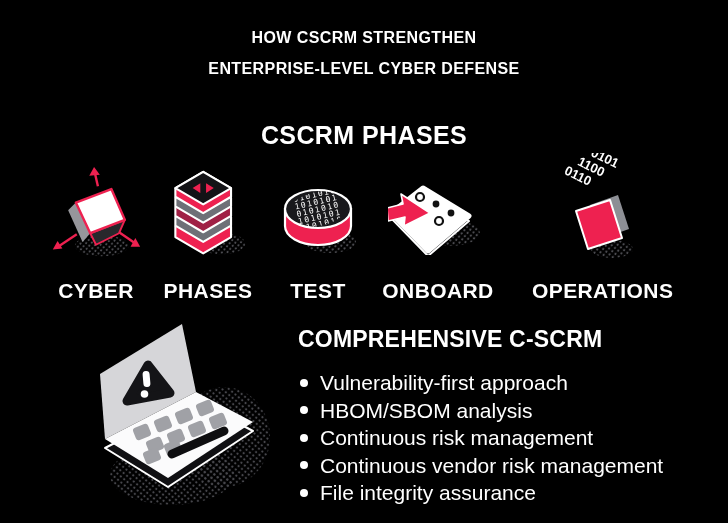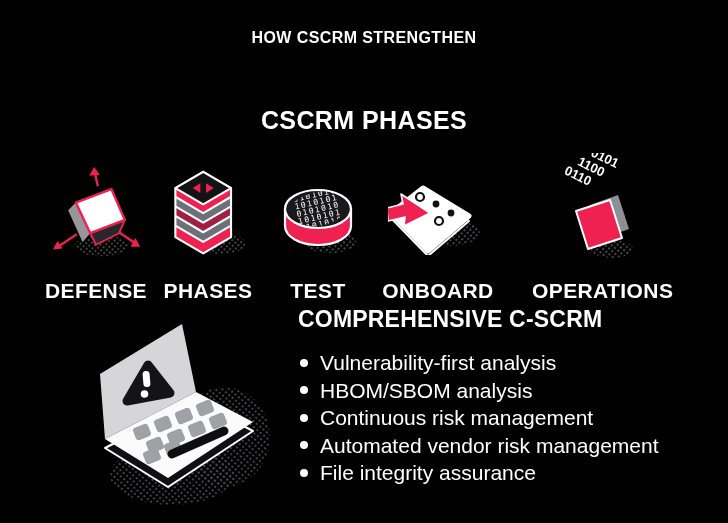--- a/index.html
+++ b/index.html
@@ -6,51 +6,52 @@
   .stage {
     position:relative; width:728px; height:523px; background:#000;
     overflow:hidden; color:#fff;
     font-family:"Liberation Sans", sans-serif;
   }
   .title {
     position:absolute; top:22px; left:0; width:728px; text-align:center;
     font-size:16px; line-height:31px; font-weight:700; letter-spacing:.4px;
   }
   .subtitle {
-    position:absolute; top:106px; left:0; width:728px; text-align:center;
+    position:absolute; top:121px; left:0; width:728px; text-align:center;
     font-size:25px; font-weight:700; letter-spacing:.4px;
   }
   .phase { position:absolute; top:150px; width:140px; text-align:center; }
   .phase .icon-wrap { height:130px; display:flex; align-items:center; justify-content:center; }
   .phase .label { font-size:21px; font-weight:700; letter-spacing:.4px; line-height:22px; }
   .phase-design      { left:26px; }
   .phase-build       { left:138px; }
   .phase-test        { left:248px; }
   .phase-onboard     { left:368px; }
   .phase-operations  { left:532px; }
   .phase-operations svg { margin-top:-16px; }
 
   .laptop { position:absolute; left:44px; top:312px; width:230px; height:205px; }
 
-  .comp { position:absolute; left:298px; top:306px; width:420px; }
+  .comp { position:absolute; left:298px; top:326px; width:420px; }
   .comp h2 { margin:0; font-size:23px; font-weight:700; letter-spacing:.2px; }
   .comp ul { list-style:none; margin:16px 0 0 0; padding:0; }
   .comp li { display:flex; align-items:center; font-size:21px; line-height:27.5px; font-weight:400; }
   .comp .dot { flex:none; width:8px; height:8px; border-radius:50%; background:#fff; margin:0 12px 0 2px; }
 
   .bin-text { font-family:"DejaVu Sans Mono", monospace; font-size:8px; letter-spacing:1.5px; fill:#fff; }
   .fall-text { font-family:"Liberation Sans", sans-serif; font-weight:700; font-size:13px; fill:#fff; }
 </style>
 </head>
 <body>
 
 <div class="stage">
 
   <div class="title">
     <div>HOW CSCRM STRENGTHEN</div>
+    <div>ENTERPRISE-LEVEL CYBER DEFENSE</div>
   </div>
   <div class="subtitle">CSCRM PHASES</div>
 
   <div class="phase phase-design">
     <div class="icon-wrap">
       <svg width="96" height="96" viewBox="0 0 100 100">
         <defs>
           <pattern id="ht1" width="4.2" height="4.2" patternUnits="userSpaceOnUse" patternTransform="rotate(40)">
             <circle cx="1.6" cy="1.6" r="1.1" fill="#4b4b50"></circle>
           </pattern>
@@ -64,21 +65,21 @@
           <line x1="71" y1="66" x2="90" y2="79"></line>
           <polygon points="96,83 86,83 91,74" fill="#ee2150" stroke="none"></polygon>
         </g>
         <g>
           <polygon points="29,37 21,45 36,78 44,69" fill="#96969b"></polygon>
           <polygon points="44,69 80,55 74,69 50,81" fill="#28282c" stroke="#ee2150" stroke-width="2" stroke-linejoin="round"></polygon>
           <polygon points="29,37 66,23 80,55 44,69" fill="#ffffff" stroke="#ee2150" stroke-width="2.5" stroke-linejoin="round"></polygon>
         </g>
       </svg>
     </div>
-    <div class="label">DEFENSE</div>
+    <div class="label">CYBER</div>
   </div>
 
   <div class="phase phase-build">
     <div class="icon-wrap">
       <svg width="96" height="96" viewBox="0 0 100 100">
         <defs>
           <pattern id="ht2" width="4.2" height="4.2" patternUnits="userSpaceOnUse" patternTransform="rotate(40)">
             <circle cx="1.6" cy="1.6" r="1.1" fill="#4b4b50"></circle>
           </pattern>
         </defs>
@@ -203,33 +204,33 @@
       <rect x="121" y="129.5" width="16" height="13" rx="3" transform="rotate(-22 129 136)"></rect>
     </g>
     <line x1="128" y1="142" x2="180" y2="119" stroke="#0e0e10" stroke-width="9" stroke-linecap="round"></line>
   </svg>
 
   <div class="comp">
     <h2>COMPREHENSIVE C-SCRM</h2>
     <ul>
       <li>
           <span class="dot"></span>
-          <span>Vulnerability-first analysis</span>
+          <span>Vulnerability-first approach</span>
         </li>
       <li>
           <span class="dot"></span>
           <span>HBOM/SBOM analysis</span>
         </li>
       <li>
           <span class="dot"></span>
           <span>Continuous risk management</span>
         </li>
       <li>
           <span class="dot"></span>
-          <span>Automated vendor risk management</span>
+          <span>Continuous vendor risk management</span>
         </li>
       <li>
           <span class="dot"></span>
           <span>File integrity assurance</span>
         </li>
     </ul>
   </div>
 
 </div>
 

